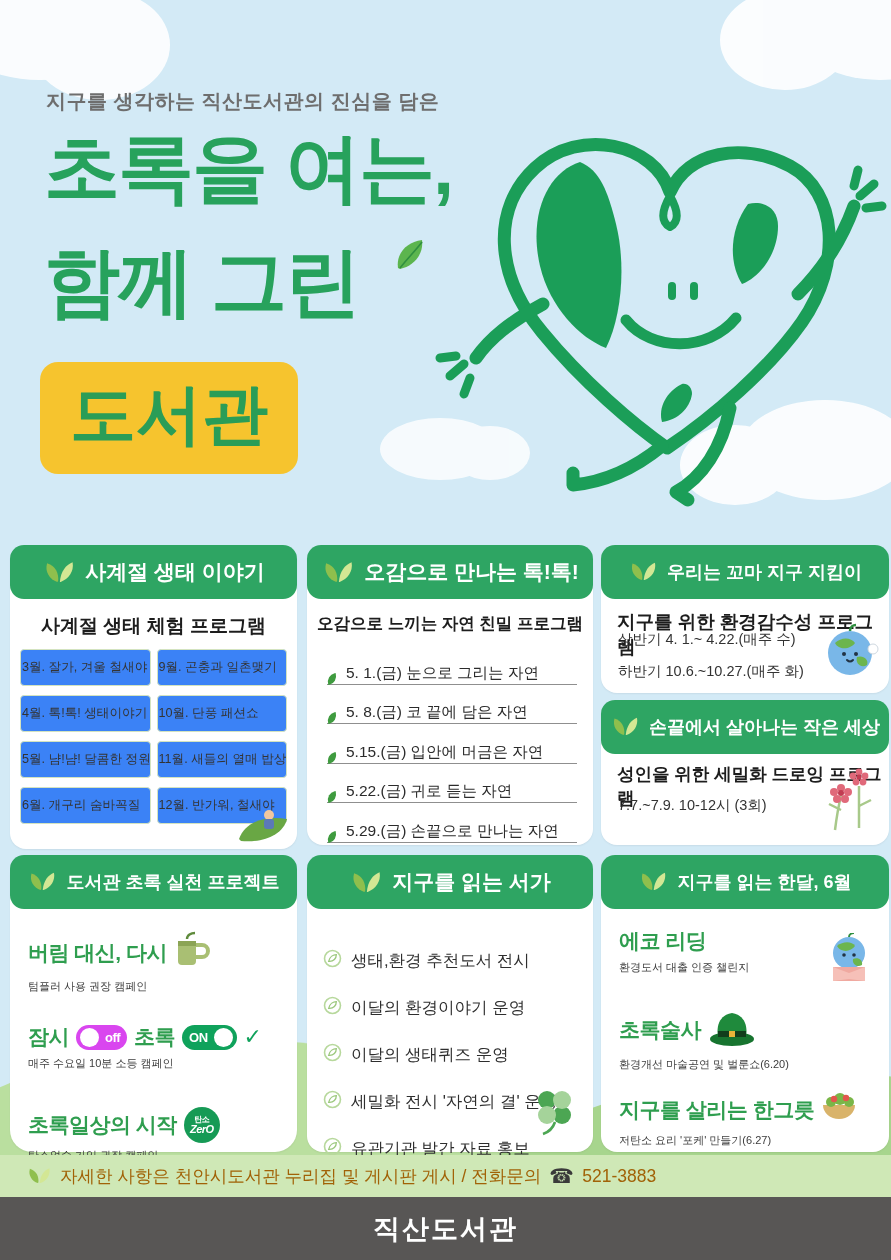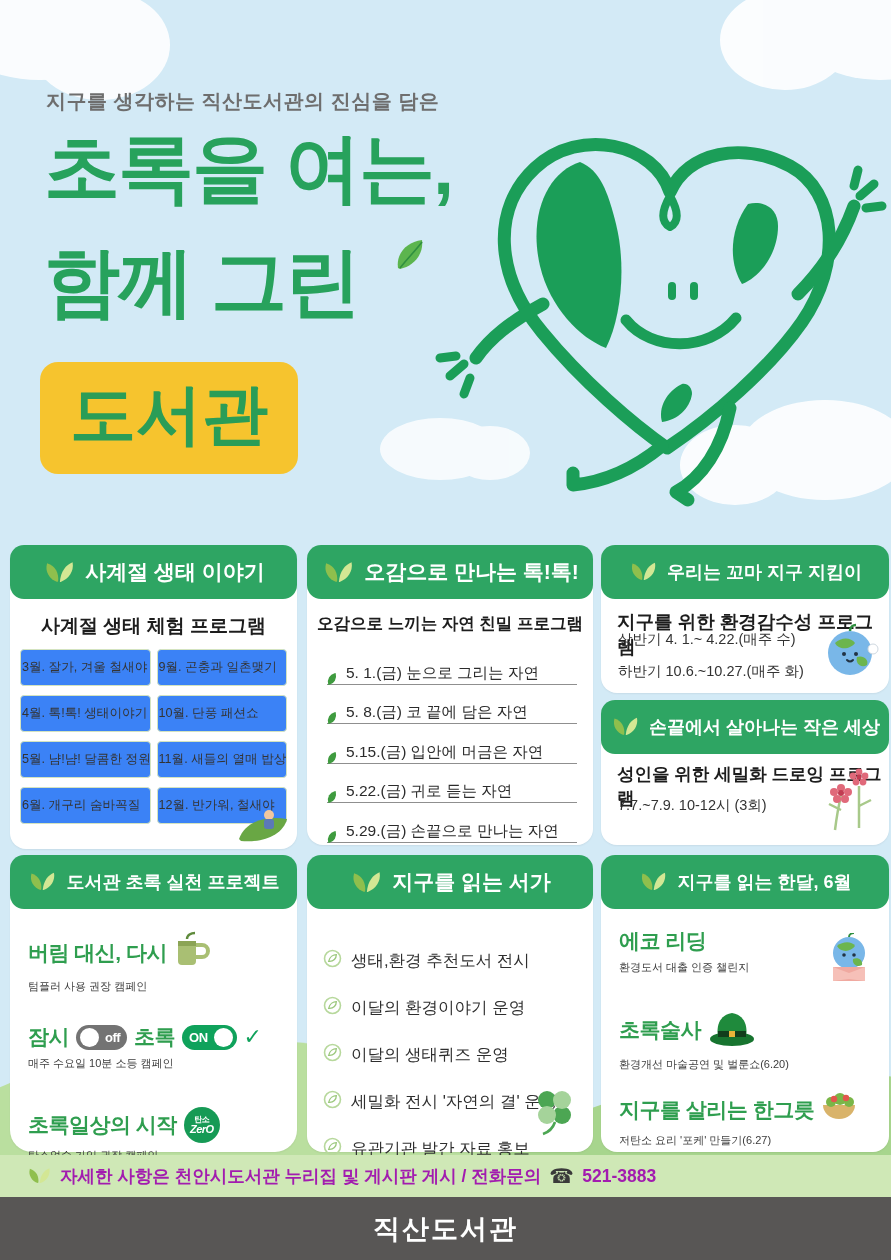--- a/index.html
+++ b/index.html
@@ -59,36 +59,36 @@
   .sched{position:absolute;left:17px;font-size:14.5px;color:#333;}
   .g1{top:85px;} .g2{top:117px;}
   #card-drawing .subtitle{top:62px;font-size:17.5px;}
   .d1{top:96px;}
   .side-icon{position:absolute;}
   
   .proj-item{position:absolute;left:18px;right:10px;}
   .proj-head{display:flex;align-items:center;gap:7px;font-size:21px;font-weight:900;color:#2f9e4f;letter-spacing:-.5px;}
   .proj-desc{margin-top:5px;font-size:11px;color:#3c3c3c;}
   .pill{display:inline-flex;align-items:center;border-radius:999px;height:25px;padding:0 4px;gap:3px;}
-  .pill.off{background:#737373;}
+  .pill.off{background:#d946ef;}
   .pill.on{background:#0fa25b;}
   .pill .knob{width:19px;height:19px;background:#fff;border-radius:50%;}
   .pill .pl{color:#fff;font-size:13px;font-weight:800;padding:0 3px;}
   .checkmark{color:#0fa25b;font-size:22px;font-weight:900;}
   .zer0{width:36px;height:36px;border-radius:50%;background:#169a55;color:#fff;display:flex;flex-direction:column;
         align-items:center;justify-content:center;line-height:1;}
   .zer0 .a{font-size:8px;} .zer0 .b{font-size:11px;font-weight:800;font-style:italic;}
   
   .shelf-list{position:absolute;left:16px;right:14px;top:82px;}
   .shelf-item{display:flex;align-items:center;gap:9px;height:47px;font-size:16.5px;color:#2e2e2e;}
   .clover{position:absolute;right:16px;bottom:12px;}
   
   .footer-band{position:absolute;left:0;right:0;top:1155px;height:42px;background:#cfe8b6;z-index:3;
                display:flex;align-items:center;gap:8px;padding-left:26px;box-sizing:border-box;}
-  .footer-band .txt{font-size:17.5px;font-weight:700;color:#a21caf;text-align:center;}
+  .footer-band .txt{font-size:17.5px;font-weight:400;color:#a16207;text-align:center;}
   .phone-glyph{font-size:20px;color:#3a3a3a;}
   .bottom-bar{position:absolute;left:0;right:0;top:1197px;height:63px;background:#585655;z-index:3;
               display:flex;align-items:center;justify-content:center;color:#fff;font-size:27px;font-weight:800;letter-spacing:2px;}
 </style>
 </head>
 <body>
 
 <div class="poster">
 
   <div class="cloud c1"></div>

